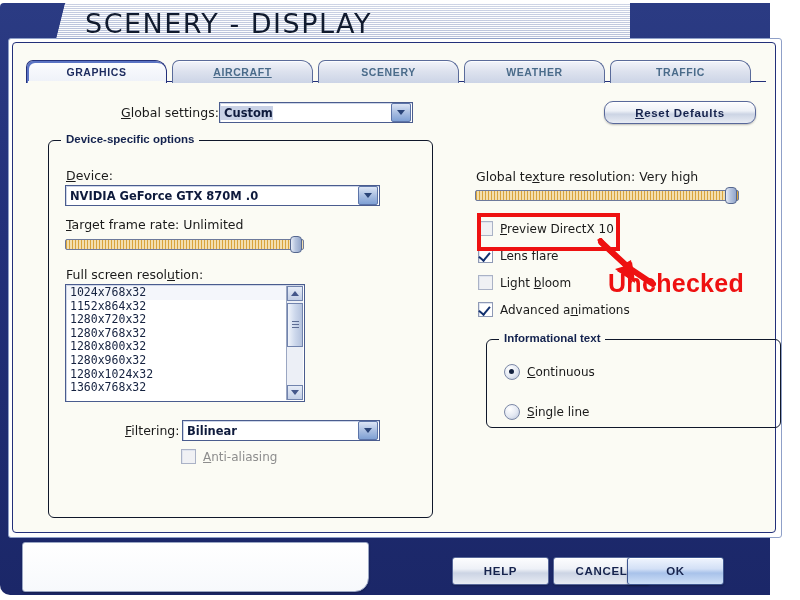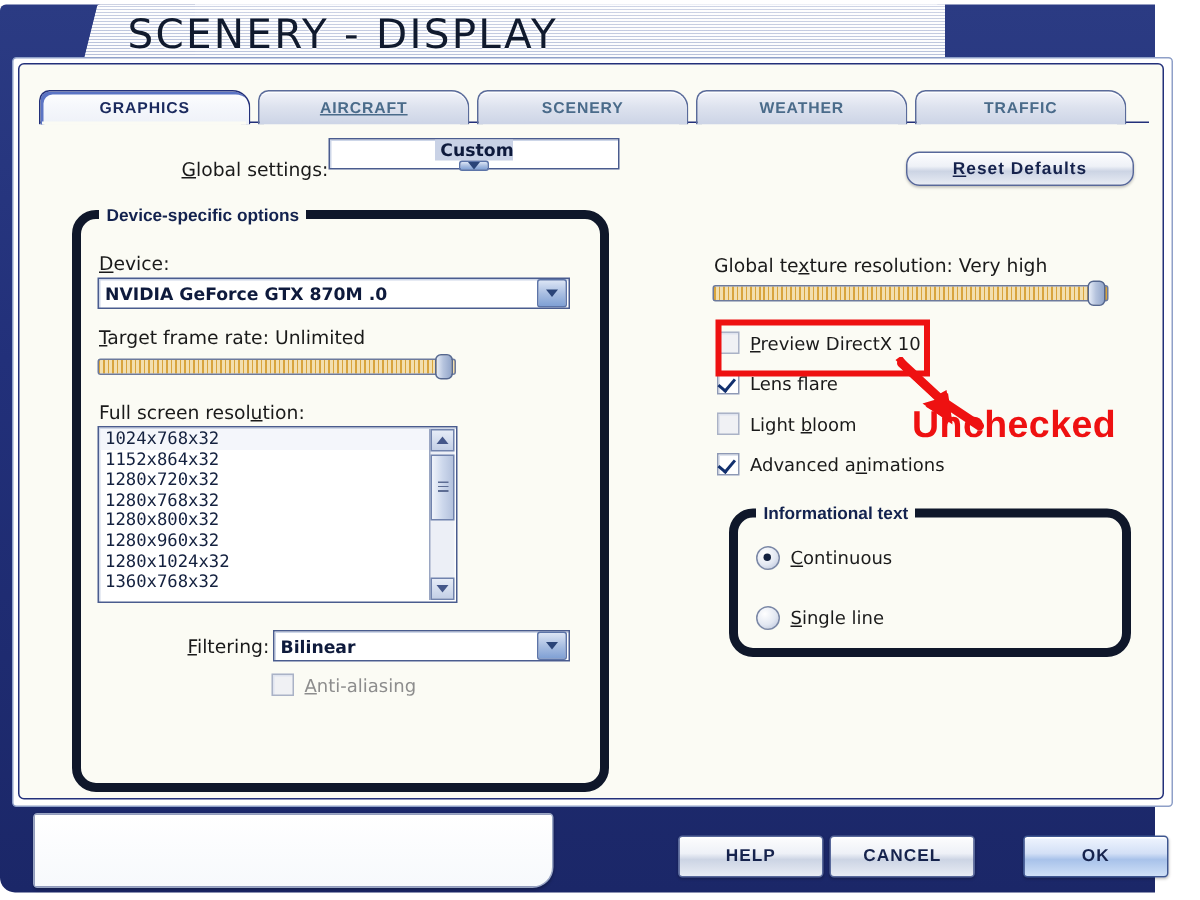--- a/index.html
+++ b/index.html
@@ -91,22 +91,23 @@
 
   
   .content{position:absolute;left:14px;top:84px;width:758px;height:444px;}
 
   .lbl{font-size:12.5px;color:#1a1a1a;font-family:"DejaVu Sans",sans-serif;}
   .u{text-decoration:underline;}
 
   
   .group{
     position:absolute;
-    border:6px solid #0f172a;border-radius:16px;
+    border:1px solid #0f172a;border-radius:6px;
     background:transparent;
+    padding-left:37px;
   }
   .group-title{
     position:absolute;top:-8px;left:12px;
     background:#fbfbf4;padding:0 5px;
     font-size:11.5px;font-weight:bold;color:#13224e;
     font-family:"Liberation Sans",sans-serif;
   }
 
   
   .combo{
@@ -252,21 +253,21 @@
     <div class="tab" style="left:146px;width:139px;text-decoration:underline;">AIRCRAFT</div>
     <div class="tab" style="left:438px;width:139px;">WEATHER</div>
     <div class="tab" style="left:292px;width:139px;">SCENERY</div>
     <div class="tab" style="left:584px;width:139px;">TRAFFIC</div>
   </div>
   <div class="tab-active-cover" style="left:28px;width:136px;"></div>
 
   <div class="content">
 
     <div class="lbl" style="position:absolute;left:107px;top:21px;"><span class="u">G</span>lobal settings:</div>
-    <div class="combo" style="left:205px;top:8px;width:192px;flex-direction:column;">
+    <div class="combo" style="left:205px;top:18px;width:192px;">
       <div class="val sel">Custom</div>
       <div style="flex:1"></div>
       <div class="arrow">
           <i class="chev"></i>
         </div>
     </div>
 
     <div class="btn pill" style="left:590px;top:17px;width:150px;height:21px;">
       <span><span class="u">R</span>eset Defaults</span>
     </div>
@@ -365,21 +366,21 @@
 
   </div>
 
   <div class="bottom-panel"></div>
   <div class="btn" style="left:452px;top:557px;width:95px;height:26px;">
     <span>HELP</span>
   </div>
   <div class="btn" style="left:553px;top:557px;width:95px;height:26px;">
     <span>CANCEL</span>
   </div>
-  <div class="btn primary" style="left:682px;top:557px;width:95px;height:26px;text-align:right;">
+  <div class="btn primary" style="left:627px;top:557px;width:95px;height:26px;text-align:right;">
     <span>OK</span>
   </div>
 
   <div class="ann-box" style="left:477px;top:213px;width:135px;height:30px;"></div>
   <svg class="ann-arrow" style="left:595px;top:238px;" width="90" height="50" viewBox="0 0 90 50">
     <path d="M4 6 L30 30 L22 33 L40 44 L37 24 L30 29 L8 3 Z" fill="#ee1111"></path>
     <path d="M6 4 L34 30 L58 46" stroke="#ee1111" stroke-width="6" fill="none" stroke-linecap="round"></path>
     <path d="M2 2 L30 28 L20 31 L40 45 L36 22 L27 27 L6 -1 Z" fill="#ee1111"></path>
   </svg>
   <div class="ann-text" style="left:608px;top:269px;">Unchecked</div>

